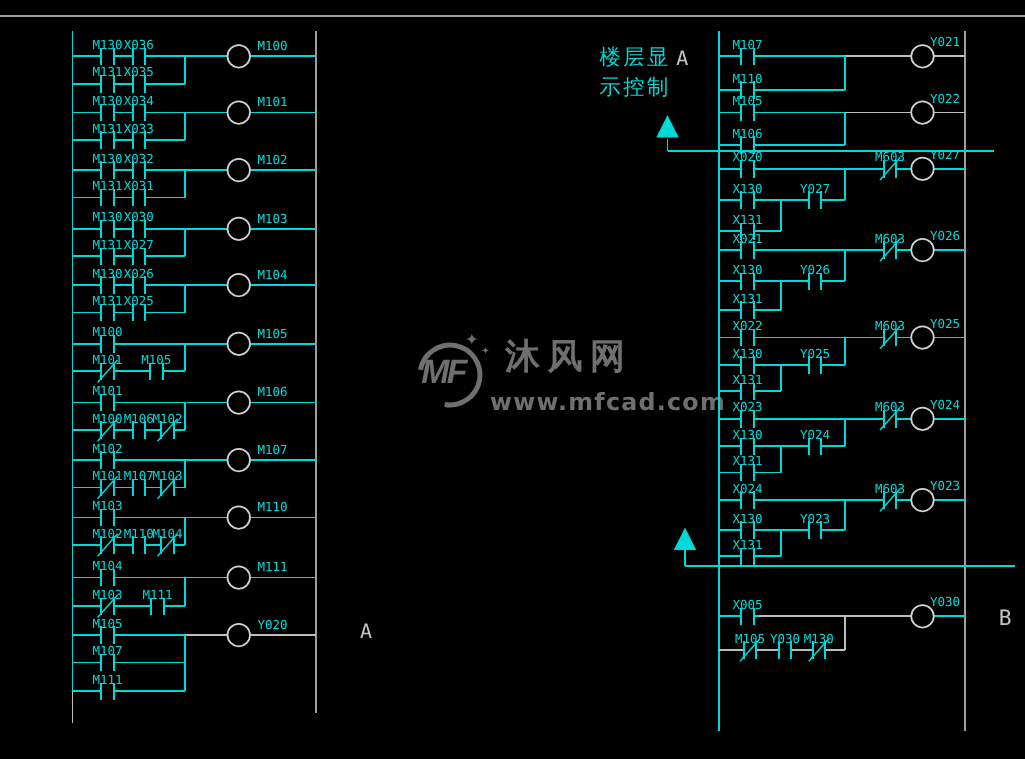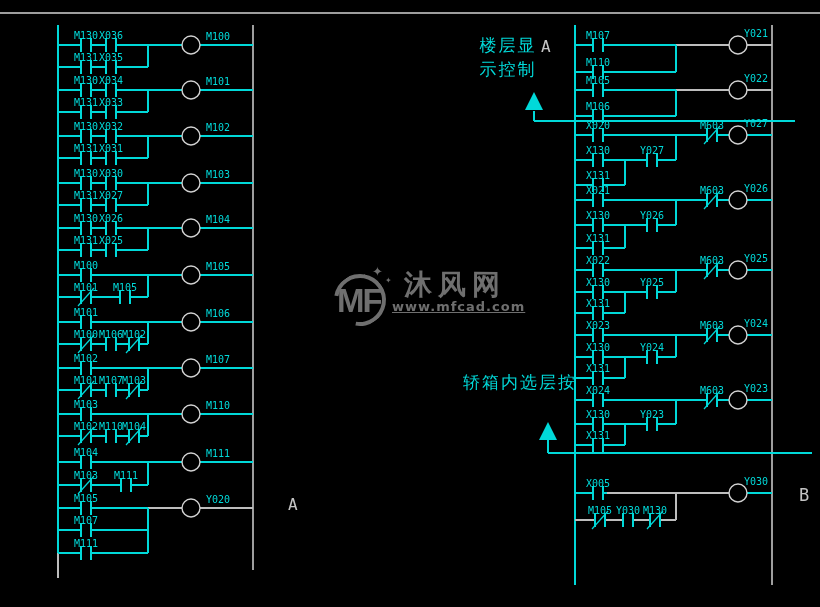--- a/index.html
+++ b/index.html
@@ -10,29 +10,29 @@
   .marker{position:absolute;z-index:3;color:#c4c4c4;font-size:16px;
           font-family:"DejaVu Sans Mono",monospace;}
   .cjk-note{position:absolute;z-index:3;color:#00d9d9;font-size:17px;font-weight:500;
             text-align:center;line-height:24px;letter-spacing:2px;white-space:pre-line;margin-left:16px;}
   
   #watermark{position:absolute;left:328px;top:264px;width:190px;height:70px;z-index:1;
              color:#6f6f6f;}
   #wm-logo{position:absolute;left:0;top:4px;width:62px;height:58px;}
   #wm-ring{position:absolute;left:6px;top:6px;width:44px;height:44px;border:4px solid #6f6f6f;
            border-radius:50%;border-left-color:transparent;transform:rotate(-35deg);}
-  #wm-mf{position:absolute;left:9px;top:14px;font-size:33px;font-weight:bold;
+  #wm-mf{position:absolute;left:9px;top:14px;font-size:27px;font-weight:bold;font-style:italic;
          letter-spacing:-2px;font-family:"Liberation Sans",sans-serif;}
   .wm-star{position:absolute;font-size:13px;}
   #wm-star1{left:44px;top:-4px;}
   #wm-star2{left:57px;top:8px;font-size:8px;}
   #wm-title{position:absolute;left:76px;top:2px;font-size:28px;font-weight:bold;
             letter-spacing:6px;}
-  #wm-url{position:absolute;left:64px;top:35px;font-size:13px;font-weight:bold;
-          letter-spacing:1px;font-family:"DejaVu Sans",sans-serif;text-decoration:underline;}
+  #wm-url{position:absolute;left:64px;top:47px;font-size:19px;font-weight:bold;
+          letter-spacing:1px;font-family:"DejaVu Sans",sans-serif;}
 </style>
 </head>
 <body>
 
 <div id="stage">
 
   <svg id="ladder" width="820" height="607" shape-rendering="crispEdges">
       <line x1="0" y1="13" x2="820" y2="13" stroke="#9e9e9e" stroke-width="1.8"></line>
       <line x1="58" y1="25" x2="58" y2="553" stroke="#00d9d9" stroke-width="1.3"></line>
       <line x1="58" y1="553" x2="58" y2="578" stroke="#bdbdbd" stroke-width="1.3"></line>
@@ -482,21 +482,21 @@
       <circle cx="738" cy="400" r="9" stroke="#d2d2d2" fill="#000000" stroke-width="1.4" shape-rendering="auto"></circle>
       <text x="744" y="392" fill="#00d9d9">Y023</text>
       <circle cx="738" cy="493" r="9" stroke="#d2d2d2" fill="#000000" stroke-width="1.4" shape-rendering="auto"></circle>
       <text x="744" y="485" fill="#00d9d9">Y030</text>
       <polygon points="534,92 525,110 543,110" fill="#00d9d9" shape-rendering="auto"></polygon>
       <polygon points="548,422 539,440 557,440" fill="#00d9d9" shape-rendering="auto"></polygon>
     </svg>
 
   <div class="cjk-note" style="left:452px;top:34px;width:80px;"><span>楼层显</span><br><span>示控制</span></div>
 
-  <div class="cjk-note" style="left:442px;top:371px;width:124px;line-height:23px;"><span>轿箱内选层按</span><br></div>
+  <div class="cjk-note" style="left:442px;top:371px;width:124px;line-height:23px;"><br></div>
 
   <div class="marker" style="left:541px;top:37px;">A</div>
   <div class="marker" style="left:288px;top:495px;">A</div>
   <div class="marker" style="left:799px;top:485px;font-size:17px;">B</div>
 
   <div id="watermark">
     <div id="wm-logo">
       <div id="wm-ring"></div>
       <div id="wm-mf">MF</div>
       <div id="wm-star1" class="wm-star">✦</div>

